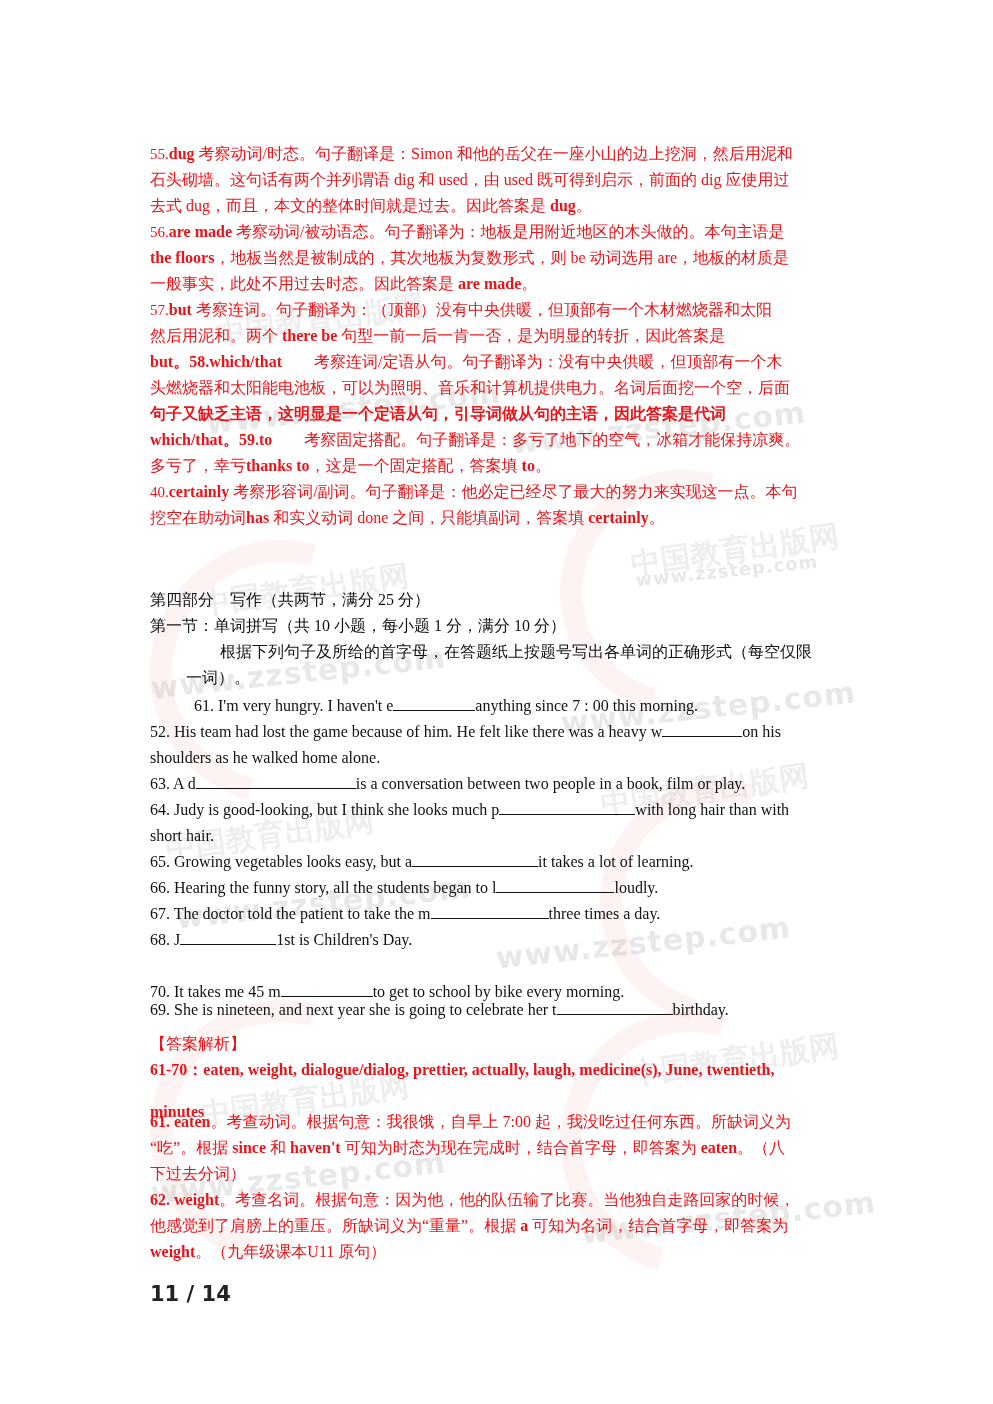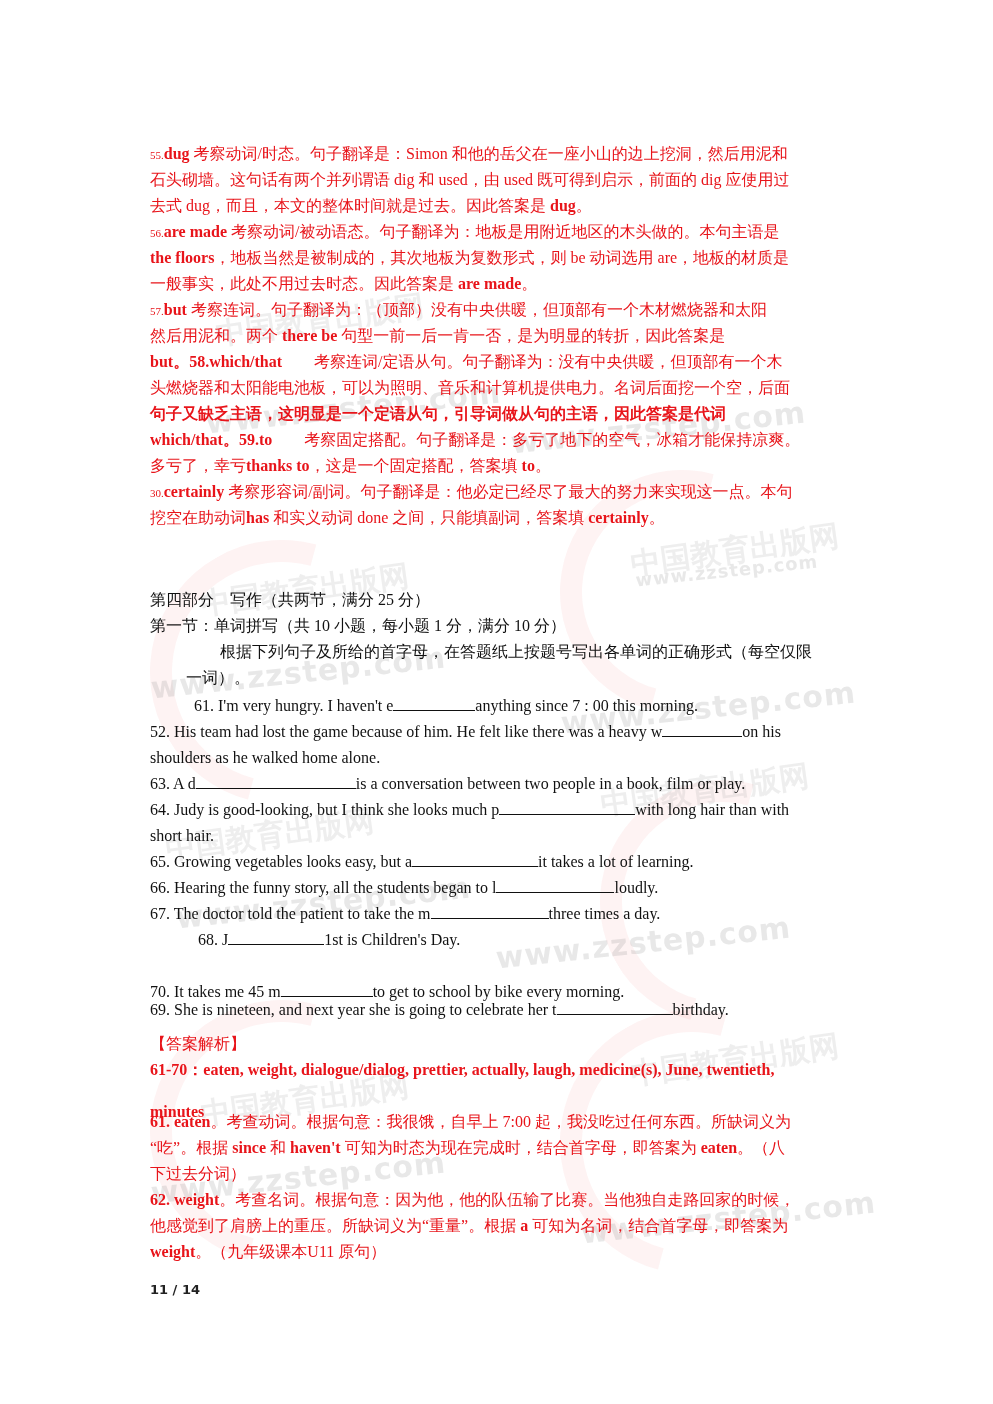--- a/index.html
+++ b/index.html
@@ -9,26 +9,26 @@
     .wm { position: absolute; pointer-events: none; color: rgba(150,150,150,0.22);
           font-family: "DejaVu Sans", sans-serif; font-weight: bold; }
     .wm-url { font-size: 30px; letter-spacing: 1px; transform: rotate(-6deg); }
     .wm-cn { font-size: 30px; transform: rotate(-8deg); color: rgba(160,160,160,0.18); }
     .wm-arc { position: absolute; border-radius: 50%; border: 22px solid rgba(230,60,60,0.06);
               border-right-color: transparent; border-bottom-color: transparent; pointer-events: none; }
     .line { position: absolute; left: 150px; font-size: 16px; line-height: 26px; white-space: nowrap; }
     .red { color: #e8141a; }
     .black { color: #111111; }
     .b { font-weight: bold; }
-    .num { font-size: 11px; }
+    .num { font-size: 15px; }
     .blank { display: inline-block; border-bottom: 1px solid #111; height: 14px; vertical-align: baseline; }
     .indent { left: 220px; }
     .indent2 { left: 186px; }
     .footer { position: absolute; left: 150px; top: 1282px; font-family: "DejaVu Sans", sans-serif;
-              font-weight: bold; font-size: 13px; color: #222; }
+              font-weight: bold; font-size: 21px; color: #222; }
   </style>
 </head>
 <body>
 
 <div class="page">
 
   <div class="wm-arc" style="left:150px;top:540px;width:220px;height:220px;transform:rotate(-30deg);"></div>
   <div class="wm-arc" style="left:560px;top:470px;width:200px;height:200px;transform:rotate(-30deg);"></div>
   <div class="wm-arc" style="left:600px;top:780px;width:200px;height:200px;transform:rotate(-30deg);"></div>
   <div class="wm-arc" style="left:150px;top:1000px;width:220px;height:220px;transform:rotate(-30deg);"></div>
@@ -78,21 +78,21 @@
   </div>
   <div class="line red" style="top:375px;">头燃烧器和太阳能电池板，可以为照明、音乐和计算机提供电力。名词后面挖一个空，后面</div>
   <div class="line red" style="top:401px;font-weight:bold;">句子又缺乏主语，这明显是一个定语从句，引导词做从句的主语，因此答案是代词</div>
   <div class="line red" style="top:427px;">
     <span class="b">which/that。59.to</span><span style="white-space:pre;">        考察固定搭配。句子翻译是：多亏了地下的空气，冰箱才能保持凉爽。</span>
   </div>
   <div class="line red" style="top:453px;">
     <span>多亏了，幸亏</span><span class="b">thanks to</span><span>，这是一个固定搭配，答案填 </span><span class="b">to</span><span>。</span>
   </div>
   <div class="line red" style="top:479px;">
-    <span class="num">30.</span><span class="b">certainly</span><span>   考察形容词/副词。句子翻译是：他必定已经尽了最大的努力来实现这一点。本句</span>
+    <span class="num">40.</span><span class="b">certainly</span><span>   考察形容词/副词。句子翻译是：他必定已经尽了最大的努力来实现这一点。本句</span>
   </div>
   <div class="line red" style="top:505px;">
     <span>挖空在助动词</span><span class="b">has</span><span> 和实义动词  done 之间，只能填副词，答案填  </span><span class="b">certainly</span><span>。</span>
   </div>
 
   <div class="line black" style="top:587px;white-space:pre;">第四部分    写作（共两节，满分 25 分）</div>
   <div class="line black" style="top:613px;">第一节：单词拼写（共  10 小题，每小题  1 分，满分  10 分）</div>
   <div class="line black indent" style="top:639px;">根据下列句子及所给的首字母，在答题纸上按题号写出各单词的正确形式（每空仅限</div>
   <div class="line black indent2" style="top:665px;">一词）。</div>
 
@@ -112,21 +112,21 @@
   <div class="line black" style="top:823px;">short hair.</div>
   <div class="line black" style="top:849px;">
     <span>65. Growing vegetables looks easy, but a</span><span class="blank" style="width:126px;"></span><span>it takes a lot of learning.</span>
   </div>
   <div class="line black" style="top:875px;">
     <span>66. Hearing the funny story, all the students began to l</span><span class="blank" style="width:118px;"></span><span>loudly.</span>
   </div>
   <div class="line black" style="top:901px;">
     <span>67. The doctor told the patient to take the m</span><span class="blank" style="width:118px;"></span><span>three times a day.</span>
   </div>
-  <div class="line black" style="top:927px;margin-left:48px;">
+  <div class="line black" style="top:927px;">
     <span>68. J</span><span class="blank" style="width:96px;"></span><span>1st is Children's Day.</span>
   </div>
   <div class="line black" style="top:997px;">
     <span>69. She is nineteen, and next year she is going to celebrate her t</span><span class="blank" style="width:116px;"></span><span>birthday.</span>
   </div>
   <div class="line black" style="top:979px;">
     <span>70. It takes me 45 m</span><span class="blank" style="width:92px;"></span><span>to get to school by bike every morning.</span>
   </div>
 
   <div class="line red" style="top:1031px;">【答案解析】</div>

